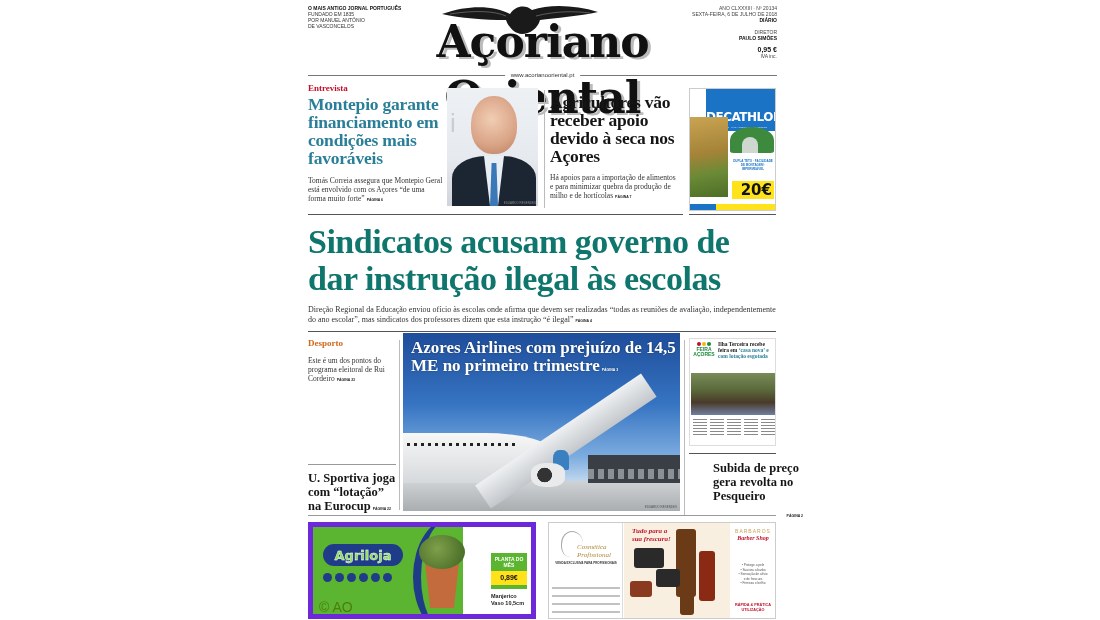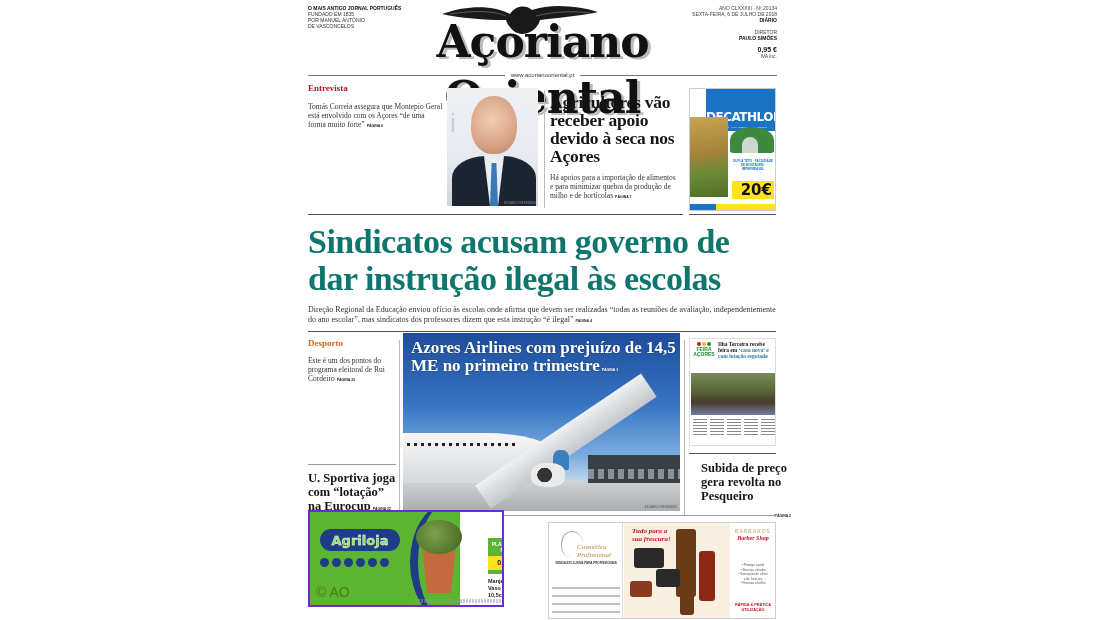--- a/index.html
+++ b/index.html
@@ -78,25 +78,25 @@
   .ad2 .logo { position: absolute; left: 3px; top: 3px; width: 22px; height: 18px; font-family: "Liberation Sans", sans-serif; font-weight: bold; font-size: 5px; line-height: 5px; color: #1c8a3a; text-align: center; }
   .ad2 .logo .dots { display: flex; justify-content: center; gap: 1px; margin-bottom: 1px; }
   .ad2 .logo .dots span { width: 4px; height: 4px; border-radius: 50%; background: #c0102a; display: block; }
   .ad2 .logo .dots span:nth-child(2) { background: #f2b51c; }
   .ad2 .logo .dots span:nth-child(3) { background: #1c8a3a; }
   .ad2 .title { position: absolute; left: 28px; top: 2px; width: 57px; font-family: "Liberation Serif", serif; font-weight: bold; font-size: 5.5px; line-height: 6px; color: #222; text-shadow: none; text-align: left; letter-spacing: 0; }
   .ad2 .title .hi { color: #2a7f98; }
   .ad2 .crowd { position: absolute; left: 1px; top: 34px; width: 84px; height: 42px; background: linear-gradient(180deg,#7a8b5a 0%,#5a6a3a 40%,#4a3a2a 70%,#6f7fa1 100%); }
   .ad2 .cols { position: absolute; left: 3px; top: 80px; width: 82px; display: flex; gap: 3px; }
   .ad2 .cols div { flex: 1; height: 18px; background: repeating-linear-gradient(180deg,#8a8a8a 0 1px,transparent 1px 3px); }
-  .story5 { position: absolute; left: 396px; top: 461px; width: 90px; }
+  .story5 { position: absolute; left: 408px; top: 461px; width: 90px; }
   .story5 .hl { font-size: 12.5px; line-height: 14px; color: #151515; font-weight: bold; }
 
   
-  .ad3 { position: absolute; left: 3px; top: 510px; width: 196px; height: 97px; border: 2px solid #6d28d9; background: #fff; overflow: hidden; }
+  .ad3 { position: absolute; left: 3px; top: 522px; width: 228px; height: 97px; border: 5px solid #6d28d9; background: #fff; overflow: hidden; }
   .ad3 .green { position: absolute; left: 0; top: 0; width: 150px; height: 100%; background: #5cb531; }
   .ad3 .swoosh { position: absolute; left: 100px; top: -10px; width: 80px; height: 120px; border-radius: 50%; border-left: 8px solid #1f3c88; background: transparent; }
   .ad3 .brand { position: absolute; left: 10px; top: 17px; width: 80px; height: 22px; background: #1f3c88; border-radius: 11px; display: flex; align-items: center; justify-content: center; }
   .ad3 .brand span { font-family: "DejaVu Sans", sans-serif; font-weight: bold; font-size: 13px; color: #8fe05a; -webkit-text-stroke: 0.4px #fff; }
   .ad3 .icons { position: absolute; left: 10px; top: 46px; display: flex; gap: 3px; }
   .ad3 .icons span { width: 9px; height: 9px; border-radius: 50%; background: #1f3c88; display: block; }
   .ad3 .copy { position: absolute; left: 6px; top: 72px; font-family: "Liberation Sans", sans-serif; font-size: 14px; color: #4d7c0f; }
   .ad3 .pot { position: absolute; left: 112px; top: 36px; width: 34px; height: 45px; background: #c46b3d; clip-path: polygon(0 0,100% 0,85% 100%,15% 100%); }
   .ad3 .basil { position: absolute; left: 106px; top: 8px; width: 46px; height: 34px; border-radius: 50%; background: radial-gradient(circle at 40% 40%,#7ea04a,#3e6220); }
   .ad3 .plant-box { position: absolute; left: 178px; top: 26px; width: 36px; height: 36px; background: #5cb531; }
@@ -148,20 +148,21 @@
     <div class="b">PAULO SIMÕES</div>
     <div class="price">0,95 €</div>
     <div>IVA inc.</div>
   </div>
 
   <div class="url-line"></div>
   <div class="url">www.acorianooriental.pt</div>
 
   <div class="story1">
     <div class="kicker k-red">Entrevista</div>
+    <div class="hl">Montepio garante financiamento em condições mais favoráveis</div>
     <div class="deck"><span>Tomás Correia assegura que Montepio Geral está envolvido com os Açores “de uma forma muito forte”</span><span class="pg">PÁGINA 6</span></div>
   </div>
   <div class="photo1">
     <div class="bgtext">i a</div>
     <div class="head"></div>
     <div class="suit"></div>
     <div class="shirt"></div>
     <div class="tie"></div>
     <div class="credit">EDUARDO RESENDES</div>
   </div>

